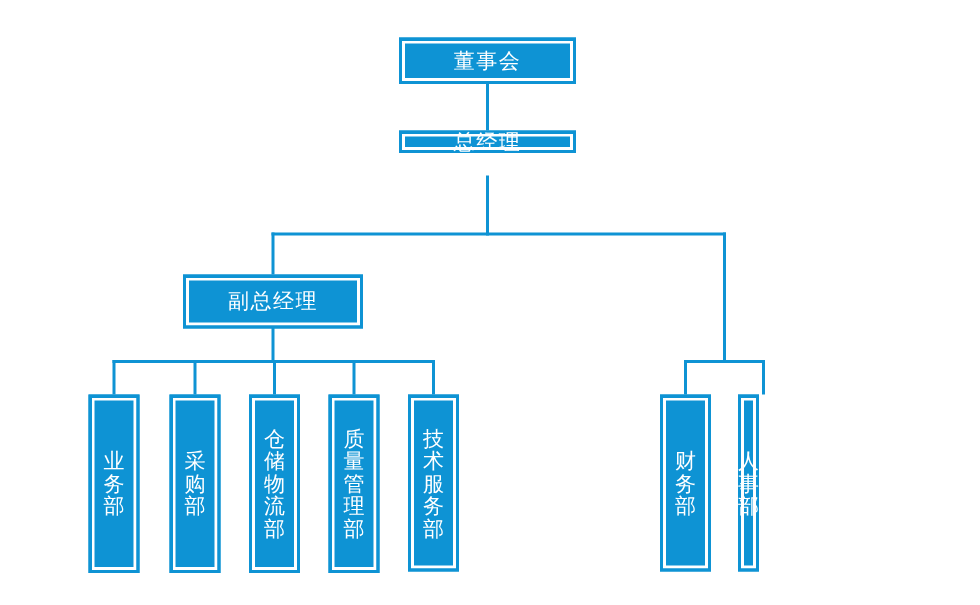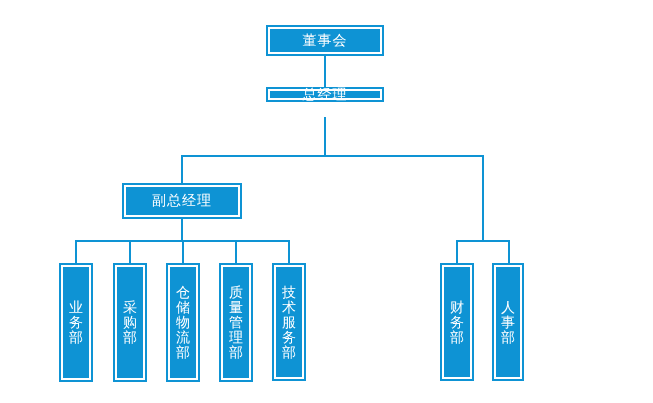--- a/index.html
+++ b/index.html
@@ -89,17 +89,17 @@
   <div class="node vnode" style="left:219px; top:263px; width:34px; height:119px;">
     <span class="vlabel">质量管理部</span>
   </div>
   <div class="node vnode" style="left:272px; top:263px; width:34px; height:118px;">
     <span class="vlabel">技术服务部</span>
   </div>
 
   <div class="node vnode" style="left:440px; top:263px; width:34px; height:118px;">
     <span class="vlabel">财务部</span>
   </div>
-  <div class="node vnode" style="left:492px; top:263px; width:32px; height:118px;">
+  <div class="node vnode" style="left:492px; top:263px; width:14px; height:118px;">
     <span class="vlabel">人事部</span>
   </div>
 
 </div>
 
 </body></html>

